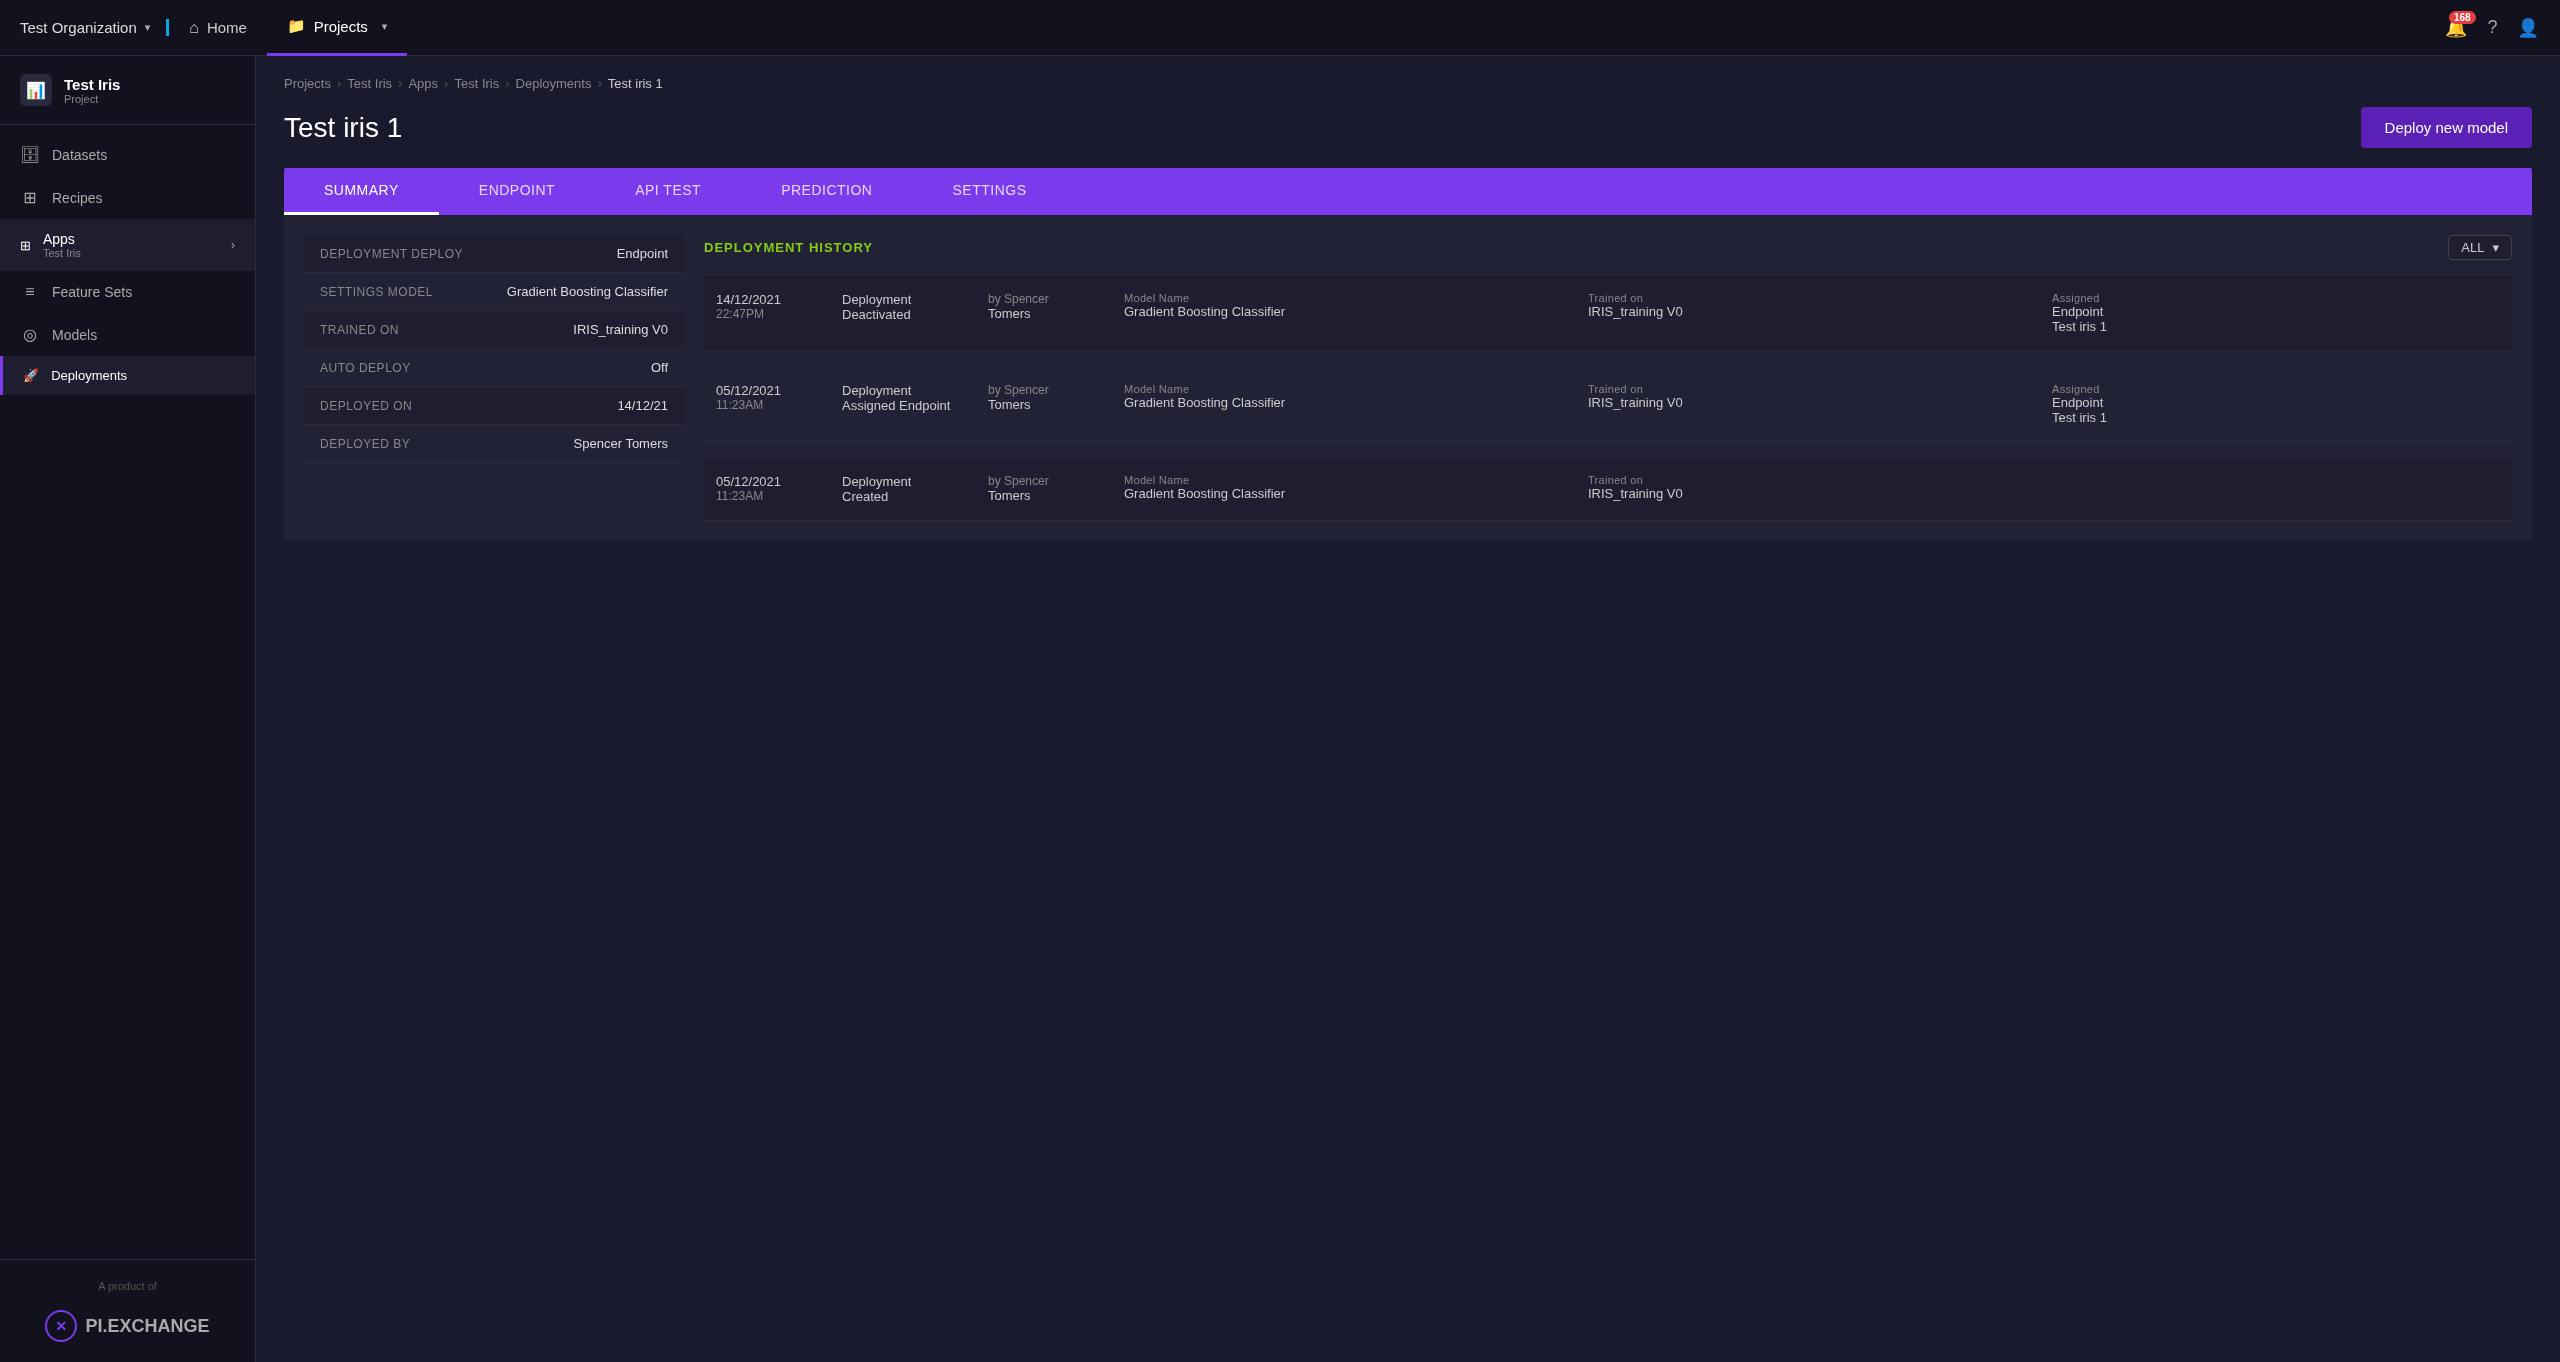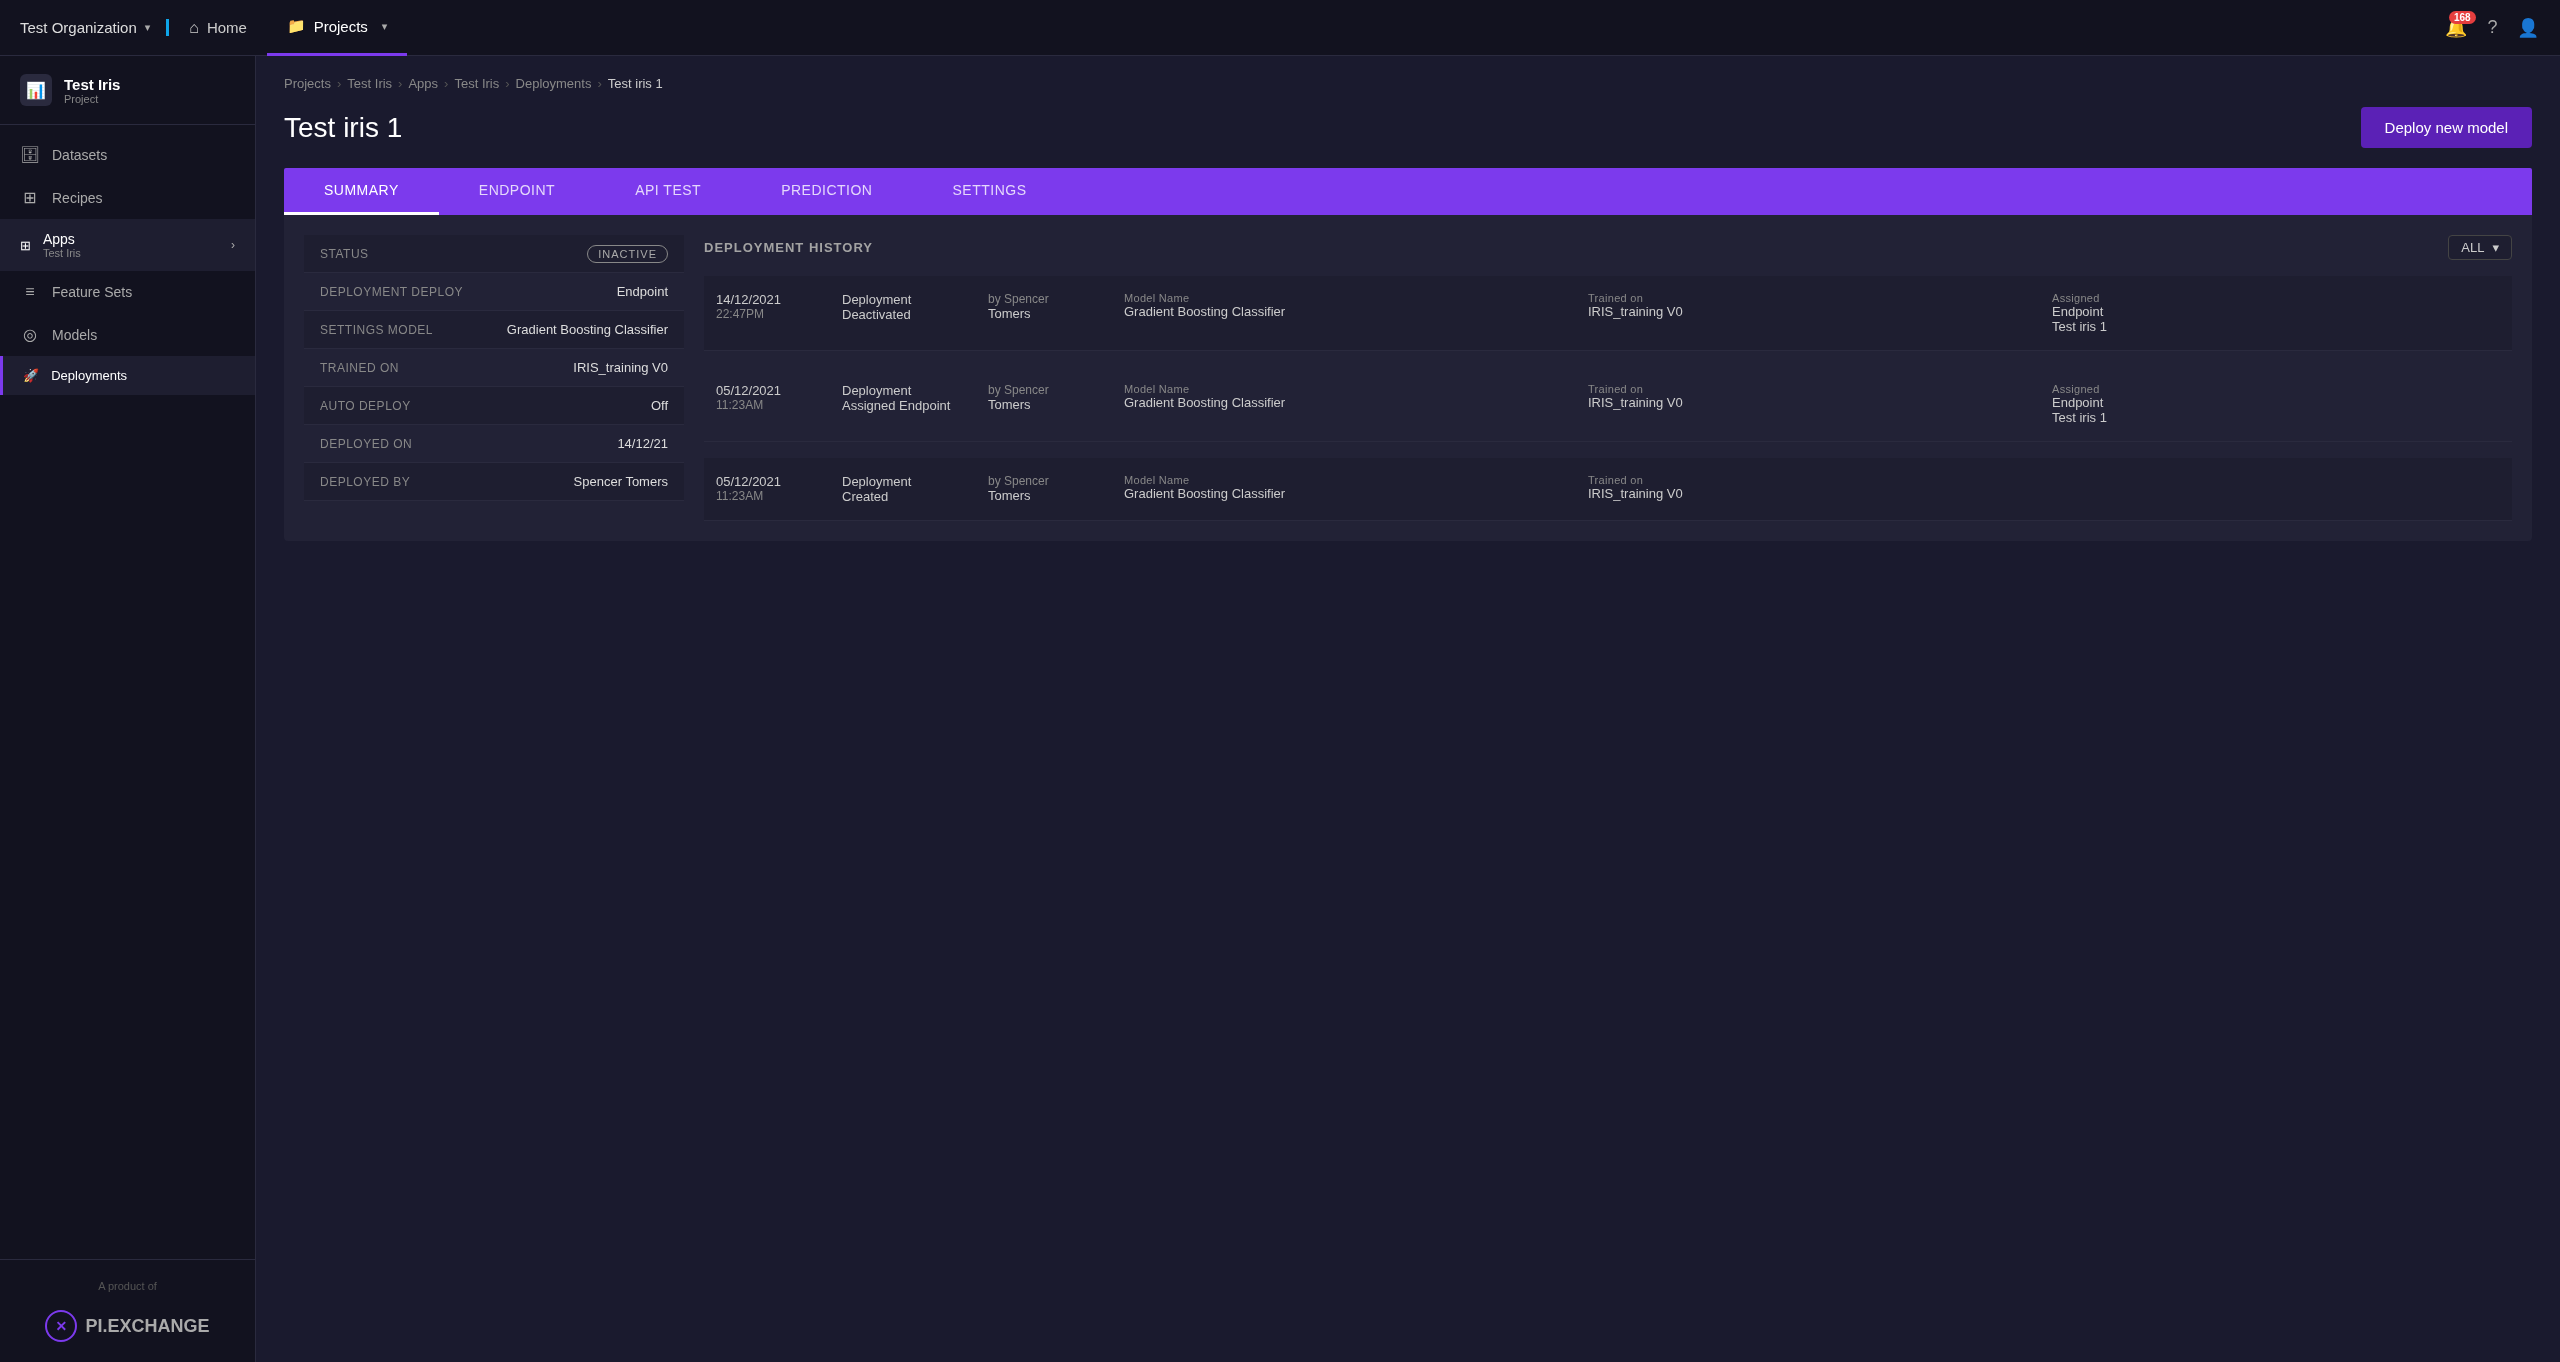--- a/index.html
+++ b/index.html
@@ -301,21 +301,21 @@
     .history-panel {
       flex: 1;
     }
     .history-header {
       display: flex;
       align-items: center;
       justify-content: space-between;
       margin-bottom: 16px;
     }
     .history-title {
-      color: #a3a3a3;
+      color: #84cc16;
       font-size: 13px;
       letter-spacing: 1px;
       font-weight: 600;
     }
     .filter-select {
       display: flex;
       align-items: center;
       gap: 8px;
       color: #ccc;
       font-size: 13px;
@@ -458,26 +458,20 @@
       <div class="tab">ENDPOINT</div>
       <div class="tab">API TEST</div>
       <div class="tab">PREDICTION</div>
       <div class="tab">SETTINGS</div>
     </div>
 
     <div class="panels">
 
       <div class="summary-panel">
         <div id="summary-rows">
-            <div class="summary-row">
-      <span class="summary-label">STATUS</span>
-      <span class="summary-value">
-        <span class="status-badge">INACTIVE</span>
-      </span>
-            </div>
             <div class="summary-row">
       <span class="summary-label">DEPLOYMENT DEPLOY</span>
       <span class="summary-value">Endpoint</span>
             </div>
             <div class="summary-row">
       <span class="summary-label">SETTINGS MODEL</span>
       <span class="summary-value">Gradient Boosting Classifier</span>
             </div>
             <div class="summary-row">
       <span class="summary-label">TRAINED ON</span>

